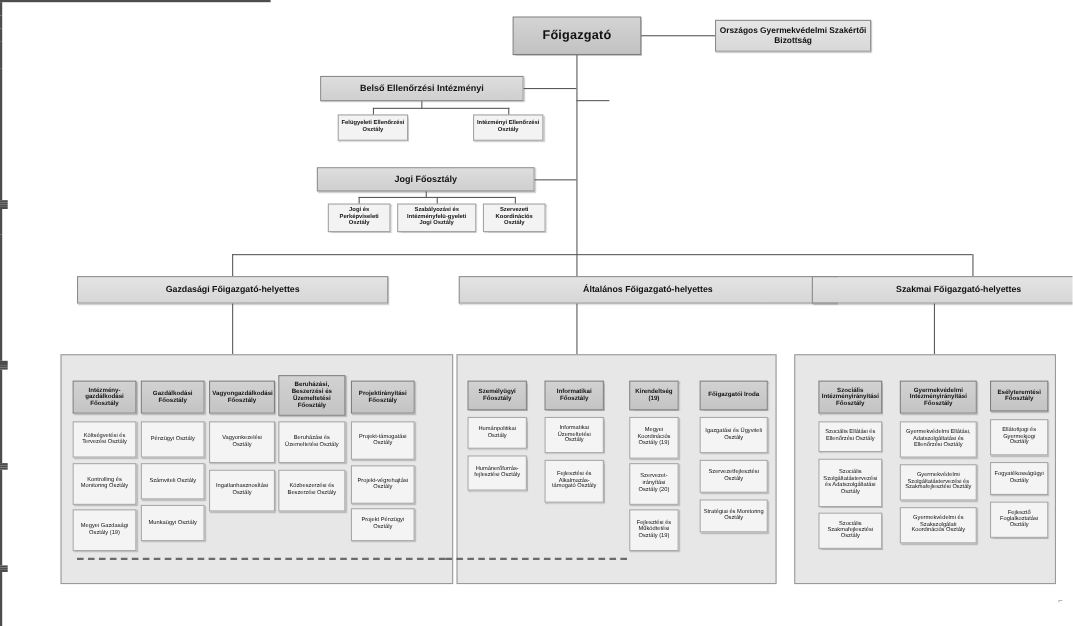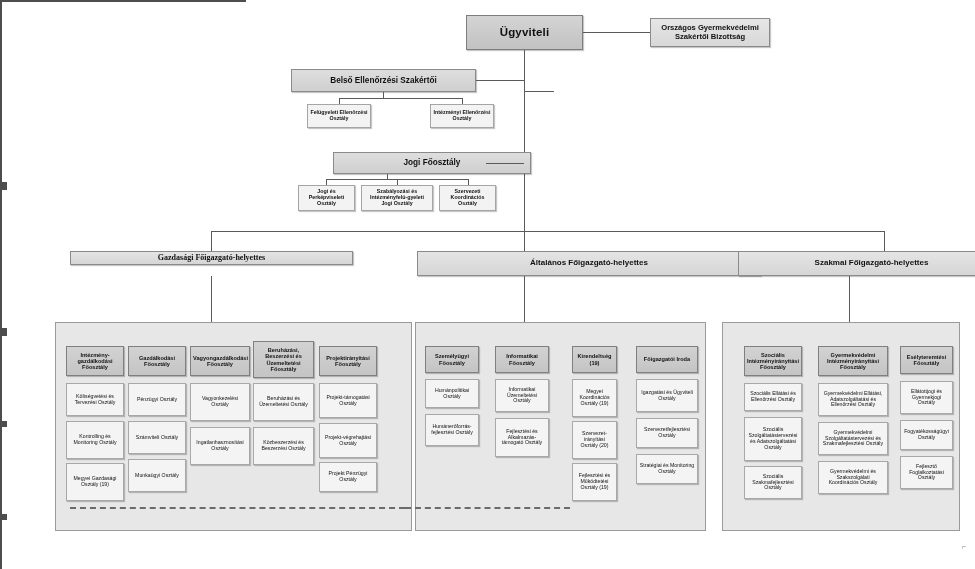--- a/index.html
+++ b/index.html
@@ -74,51 +74,51 @@
   .corner-mark{
     position:absolute;font-size:7px;color:#777;
   }
 </style>
 </head>
 <body>
 
 <div id="canvas">
 
   <div class="node lvl-top" style="left:466px;top:15px;width:117px;height:35px;">
-    <span>Ügyviteli</span>
-  </div>
-
-  <div class="node lvl-side" style="left:650px;top:18px;width:120px;height:29px;">
+    <span>Főigazgató</span>
+  </div>
+
+  <div class="node lvl-side" style="left:650px;top:18px;width:142px;height:29px;">
     <span>Országos Gyermekvédelmi Szakértői Bizottság</span>
   </div>
 
 
   <div class="ln lnh" style="left:583px;top:32px;width:67px;"></div>
 
   <div class="ln lnv" style="left:524px;top:50px;height:181px;"></div>
 
   <div class="ln lnh" style="left:524px;top:91px;width:30px;"></div>
 
   <div class="node lvl-dept" style="left:291px;top:69px;width:185px;height:23px;">
-    <span>Belső Ellenőrzési Szakértői</span>
+    <span>Belső Ellenőrzési Intézményi</span>
   </div>
   <div class="ln lnh" style="left:476px;top:80px;width:48px;"></div>
 
   <div class="node lvl-sub" style="left:307px;top:104px;width:64px;height:24px;">
     <span>Felügyeleti Ellenőrzési Osztály</span>
   </div>
   <div class="node lvl-sub" style="left:430px;top:104px;width:64px;height:24px;">
     <span>Intézményi Ellenőrzési Osztály</span>
   </div>
   <div class="ln lnv" style="left:383px;top:92px;height:7px;"></div>
   <div class="ln lnh" style="left:339px;top:98px;width:124px;"></div>
   <div class="ln lnv" style="left:339px;top:98px;height:6px;"></div>
   <div class="ln lnv" style="left:462px;top:98px;height:6px;"></div>
 
-  <div class="node lvl-dept" style="left:288px;top:152px;width:198px;height:22px;margin-left:45px;">
+  <div class="node lvl-dept" style="left:288px;top:152px;width:198px;height:22px;">
     <span>Jogi Főosztály</span>
   </div>
   <div class="ln lnh" style="left:486px;top:163px;width:38px;"></div>
 
   <div class="node lvl-sub" style="left:298px;top:185px;width:57px;height:26px;">
     <span>Jogi és Perképviseleti Osztály</span>
   </div>
   <div class="node lvl-sub" style="left:361px;top:185px;width:72px;height:26px;">
     <span>Szabályozási és Intézményfelü-gyeleti Jogi Osztály</span>
   </div>
@@ -129,21 +129,21 @@
   <div class="ln lnh" style="left:326px;top:179px;width:142px;"></div>
   <div class="ln lnv" style="left:326px;top:179px;height:6px;"></div>
   <div class="ln lnv" style="left:397px;top:179px;height:6px;"></div>
   <div class="ln lnv" style="left:468px;top:179px;height:6px;"></div>
 
   <div class="ln lnh" style="left:211px;top:231px;width:673px;"></div>
   <div class="ln lnv" style="left:211px;top:231px;height:20px;"></div>
   <div class="ln lnv" style="left:524px;top:231px;height:20px;"></div>
   <div class="ln lnv" style="left:884px;top:231px;height:20px;"></div>
 
-  <div class="node lvl-deputy" style="left:70px;top:251px;width:283px;height:14px;font-family:Liberation Serif, serif;">
+  <div class="node lvl-deputy" style="left:70px;top:251px;width:283px;height:25px;">
     <span>Gazdasági Főigazgató-helyettes</span>
   </div>
   <div class="node lvl-deputy" style="left:417px;top:251px;width:344px;height:25px;">
     <span>Általános Főigazgató-helyettes</span>
   </div>
   <div class="node lvl-deputy" style="left:738px;top:251px;width:267px;height:25px;">
     <span>Szakmai Főigazgató-helyettes</span>
   </div>
 
   <div class="ln lnv" style="left:211px;top:276px;height:46px;"></div>

